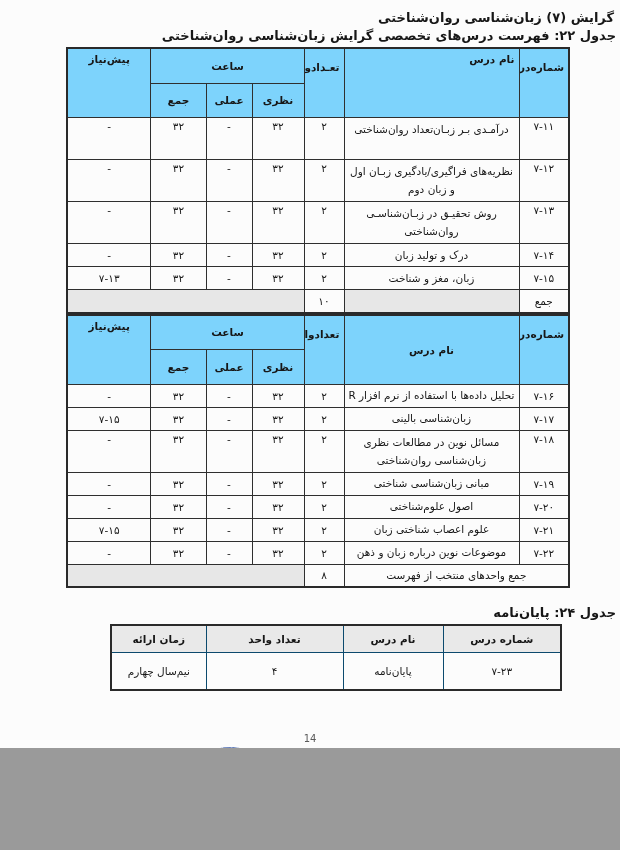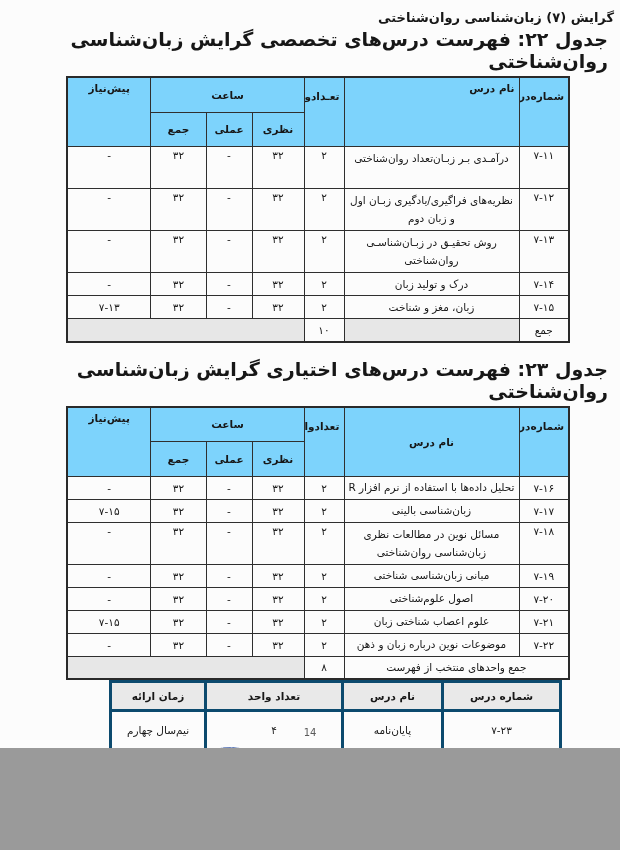--- a/index.html
+++ b/index.html
@@ -2,41 +2,41 @@
 <html lang="fa" dir="rtl"><head>
 <meta charset="utf-8">
 <style>
   html,body{margin:0;padding:0;background:#9a9a9a;}
   .page{
     width:620px;height:748px;margin:0 auto;position:relative;
     background:#fcfcfc;direction:rtl;color:#171717;
     font-family:"DejaVu Sans",sans-serif;overflow:hidden;
   }
   .doc-title{font-size:13px;font-weight:bold;text-align:right;margin:10px 6px 3px 0;}
-  .tbl-title{font-size:19px;font-weight:bold;text-align:right;margin:0 12px 4px 0;}
+  .tbl-title{font-size:13px;font-weight:bold;text-align:right;margin:0 4px 4px 0;}
   .mt1{margin-top:15px;} .mt2{margin-top:17px;}
   table.crs{border-collapse:collapse;table-layout:fixed;width:502px;margin-right:50px;border:2px solid #2a2a2a;}
   table.crs th,table.crs td{border:1px solid #2f2f2f;font-size:10.5px;padding:1px 4px;text-align:center;vertical-align:middle;overflow:hidden;}
   table.crs th{background:#7dd3fc;font-weight:bold;}
   .hh th{height:24px;}
   .stack{display:flex;justify-content:space-between;height:44px;padding:11px 0;margin-left:43px;}
   .toph{vertical-align:top !important;padding-top:4px !important;}
   .name-right{text-align:right !important;}
   td.name{text-align:right;line-height:1.75;}
   td.j{text-align:justify;}
   td.nw{white-space:nowrap;}
   tr.r1{height:23px;} tr.r2{height:42px;}
   tr.r2 td{vertical-align:top;padding-top:2px;}
   td.gray{background:#e7e7e7;}
   table.thesis{border-collapse:collapse;table-layout:fixed;width:452px;margin-right:58px;border:2px solid #2a2a2a;}
-  table.thesis th,table.thesis td{border:3px solid #0c4a6e;font-size:10.5px;text-align:center;padding:2px 4px;}
+  table.thesis th,table.thesis td{border:1px solid #0c4a6e;font-size:10.5px;text-align:center;padding:2px 4px;}
   table.thesis th{background:#e9e9e9;font-weight:bold;height:22px;}
   table.thesis td{height:32px;}
   .stamp{position:absolute;top:738px;right:314px;width:152px;height:114px;}
-  .page-number{position:absolute;bottom:10px;left:0;right:0;text-align:center;font-size:10px;color:#5a5a5a;direction:ltr;}
+  .page-number{position:absolute;bottom:4px;left:0;right:0;text-align:center;font-size:10px;color:#5a5a5a;direction:ltr;}
 </style>
 </head>
 <body>
 
 <div class="page">
 
   <div class="doc-title">گرایش (۷) زبان‌شناسی روان‌شناختی</div>
 
   <div class="tbl-title">جدول ۲۲: فهرست درس‌های تخصصی گرایش زبان‌شناسی روان‌شناختی</div>
   <table class="crs">
@@ -121,21 +121,20 @@
       </tr>
       <tr class="r1">
         <td>جمع</td>
         <td class="gray"></td>
         <td>۱۰</td>
         <td colspan="4" class="gray"></td>
       </tr>
     </tbody>
   </table>
 
-  <div class="tbl-title mt1">جدول ۲۳: فهرست درس‌های اختیاری گرایش زبان‌شناسی روان‌شناختی</div>
   <table class="crs">
     <colgroup>
         <col style="width:50px">
         <col style="width:175px">
         <col style="width:40px">
         <col style="width:52px">
         <col style="width:46px">
         <col style="width:55px">
         <col style="width:84px">
       </colgroup>
@@ -228,20 +227,21 @@
         <td>-</td>
       </tr>
       <tr class="r1">
         <td colspan="2" class="name nw">جمع واحدهای منتخب از فهرست</td>
         <td>۸</td>
         <td colspan="4" class="gray"></td>
       </tr>
     </tbody>
   </table>
 
+  <div class="tbl-title mt2">جدول ۲۴: پایان‌نامه</div>
   <table class="thesis">
     <colgroup>
         <col style="width:118px">
         <col style="width:100px">
         <col style="width:137px">
         <col style="width:95px">
       </colgroup>
     <thead>
       <tr>
         <th>شماره درس</th>

